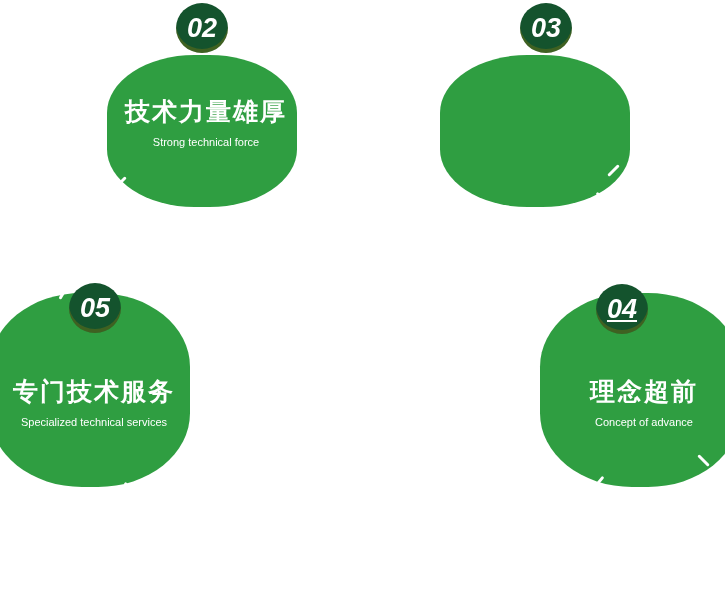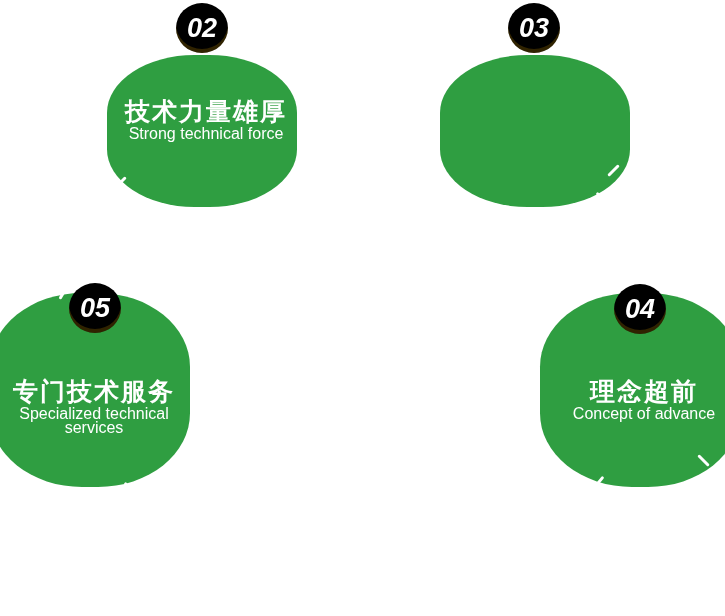--- a/index.html
+++ b/index.html
@@ -6,52 +6,52 @@
   .screen{
     position:relative;width:725px;height:616px;background:#ffffff;
     overflow:hidden;font-family:"Liberation Sans","DejaVu Sans",sans-serif;
   }
   .card{position:absolute;}
   .blob{
     position:absolute;background:#2f9e41;
     border-radius:46% 46% 46% 46% / 38% 38% 38% 38%;
   }
   .badge{
-    position:absolute;width:52px;height:50px;background:#000000;border-radius:50%;
+    position:absolute;width:52px;height:50px;background:#14532d;border-radius:50%;
     display:flex;align-items:center;justify-content:center;
     color:#ffffff;font-weight:bold;font-style:italic;font-size:27px;z-index:2;
     box-shadow:inset 0 -4px 0 rgba(190,140,0,0.25);
   }
   .text{position:absolute;left:0;right:0;text-align:center;color:#ffffff;z-index:2;padding-left:8px;}
   .title{font-size:25px;font-weight:bold;letter-spacing:2px;line-height:32px;}
-  .subtitle{font-size:16px;line-height:14px;}
+  .subtitle{font-size:11px;margin-top:8px;line-height:14px;}
   .sparkle{position:absolute;width:3px;height:15px;background:#ffffff;border-radius:2px;z-index:3;}
 
   
   .card-02{left:107px;top:3px;width:190px;height:205px;}
   .card-02 .blob{left:0;top:52px;width:190px;height:152px;}
   .card-02 .badge{left:69px;top:0;}
   .card-02 .text{top:92px;}
 
   
   .card-03{left:440px;top:3px;width:190px;height:205px;}
   .card-03 .blob{left:0;top:52px;width:190px;height:152px;}
-  .card-03 .badge{left:68px;top:0;}
+  .card-03 .badge{left:80px;top:0;}
   .card-03 .text{top:92px;}
 
   
   .card-01{left:-10px;top:283px;width:200px;height:205px;}
   .card-01 .blob{left:0;top:10px;width:200px;height:194px;}
   .card-01 .badge{left:79px;top:0;}
   .card-01 .text{top:92px;}
 
   
   .card-04{left:540px;top:283px;width:200px;height:205px;}
   .card-04 .blob{left:0;top:10px;width:200px;height:194px;}
-  .card-04 .badge{left:74px;top:1px;}
+  .card-04 .badge{left:56px;top:1px;text-decoration:underline;}
   .card-04 .text{top:92px;}
 </style>
 </head>
 <body>
 
 <div class="screen">
 
   <div class="card card-02">
     <div class="blob"></div>
     <div class="badge">

